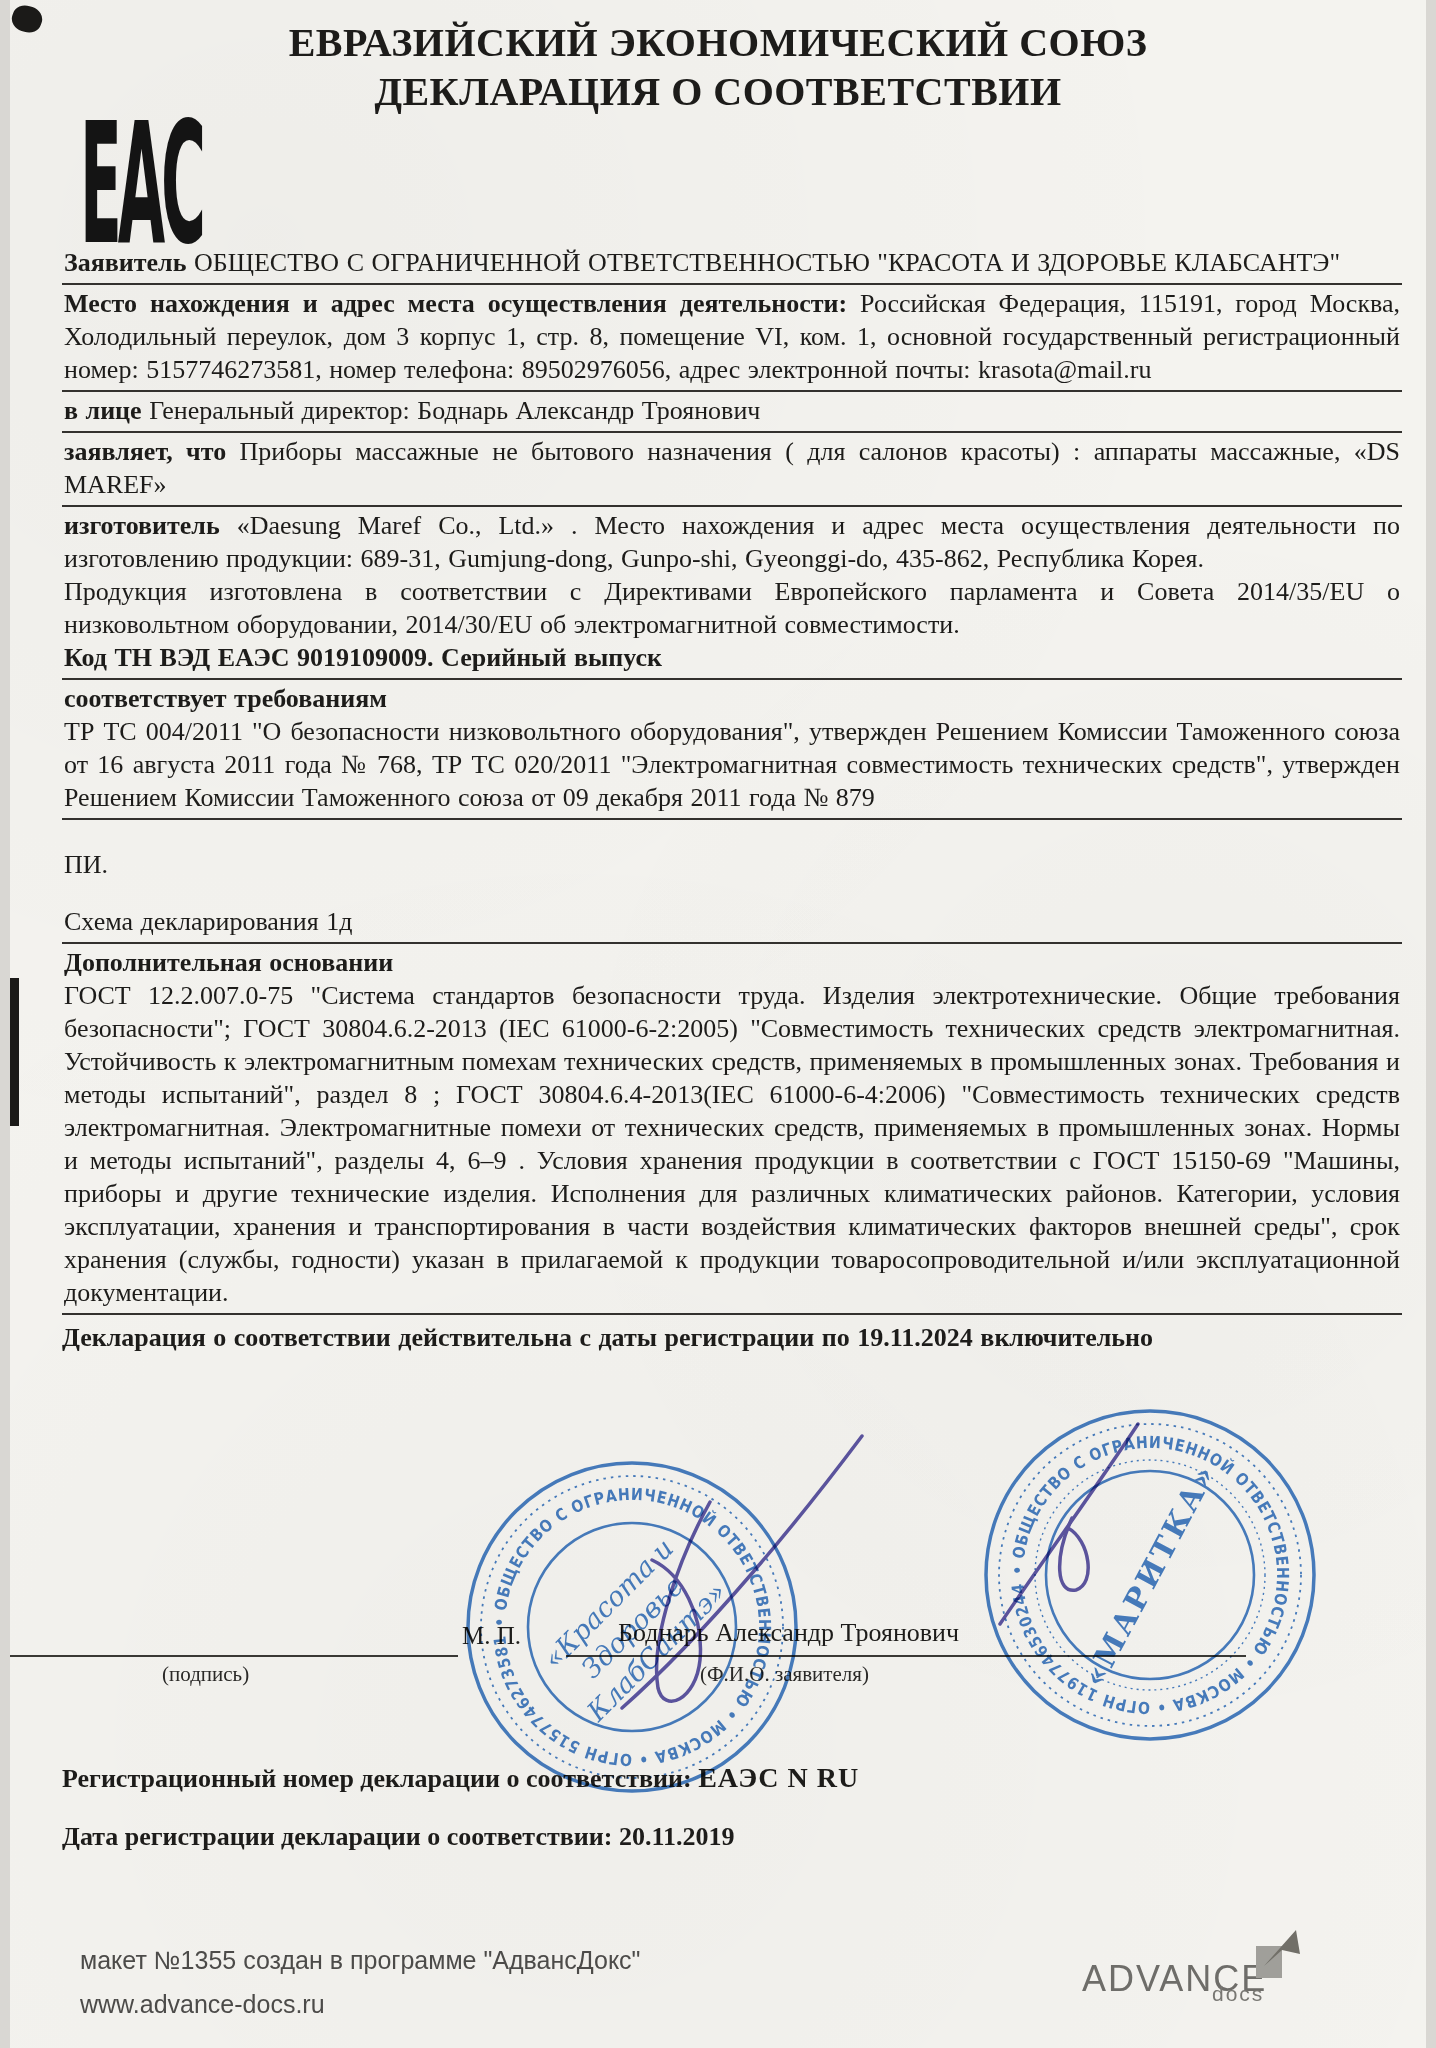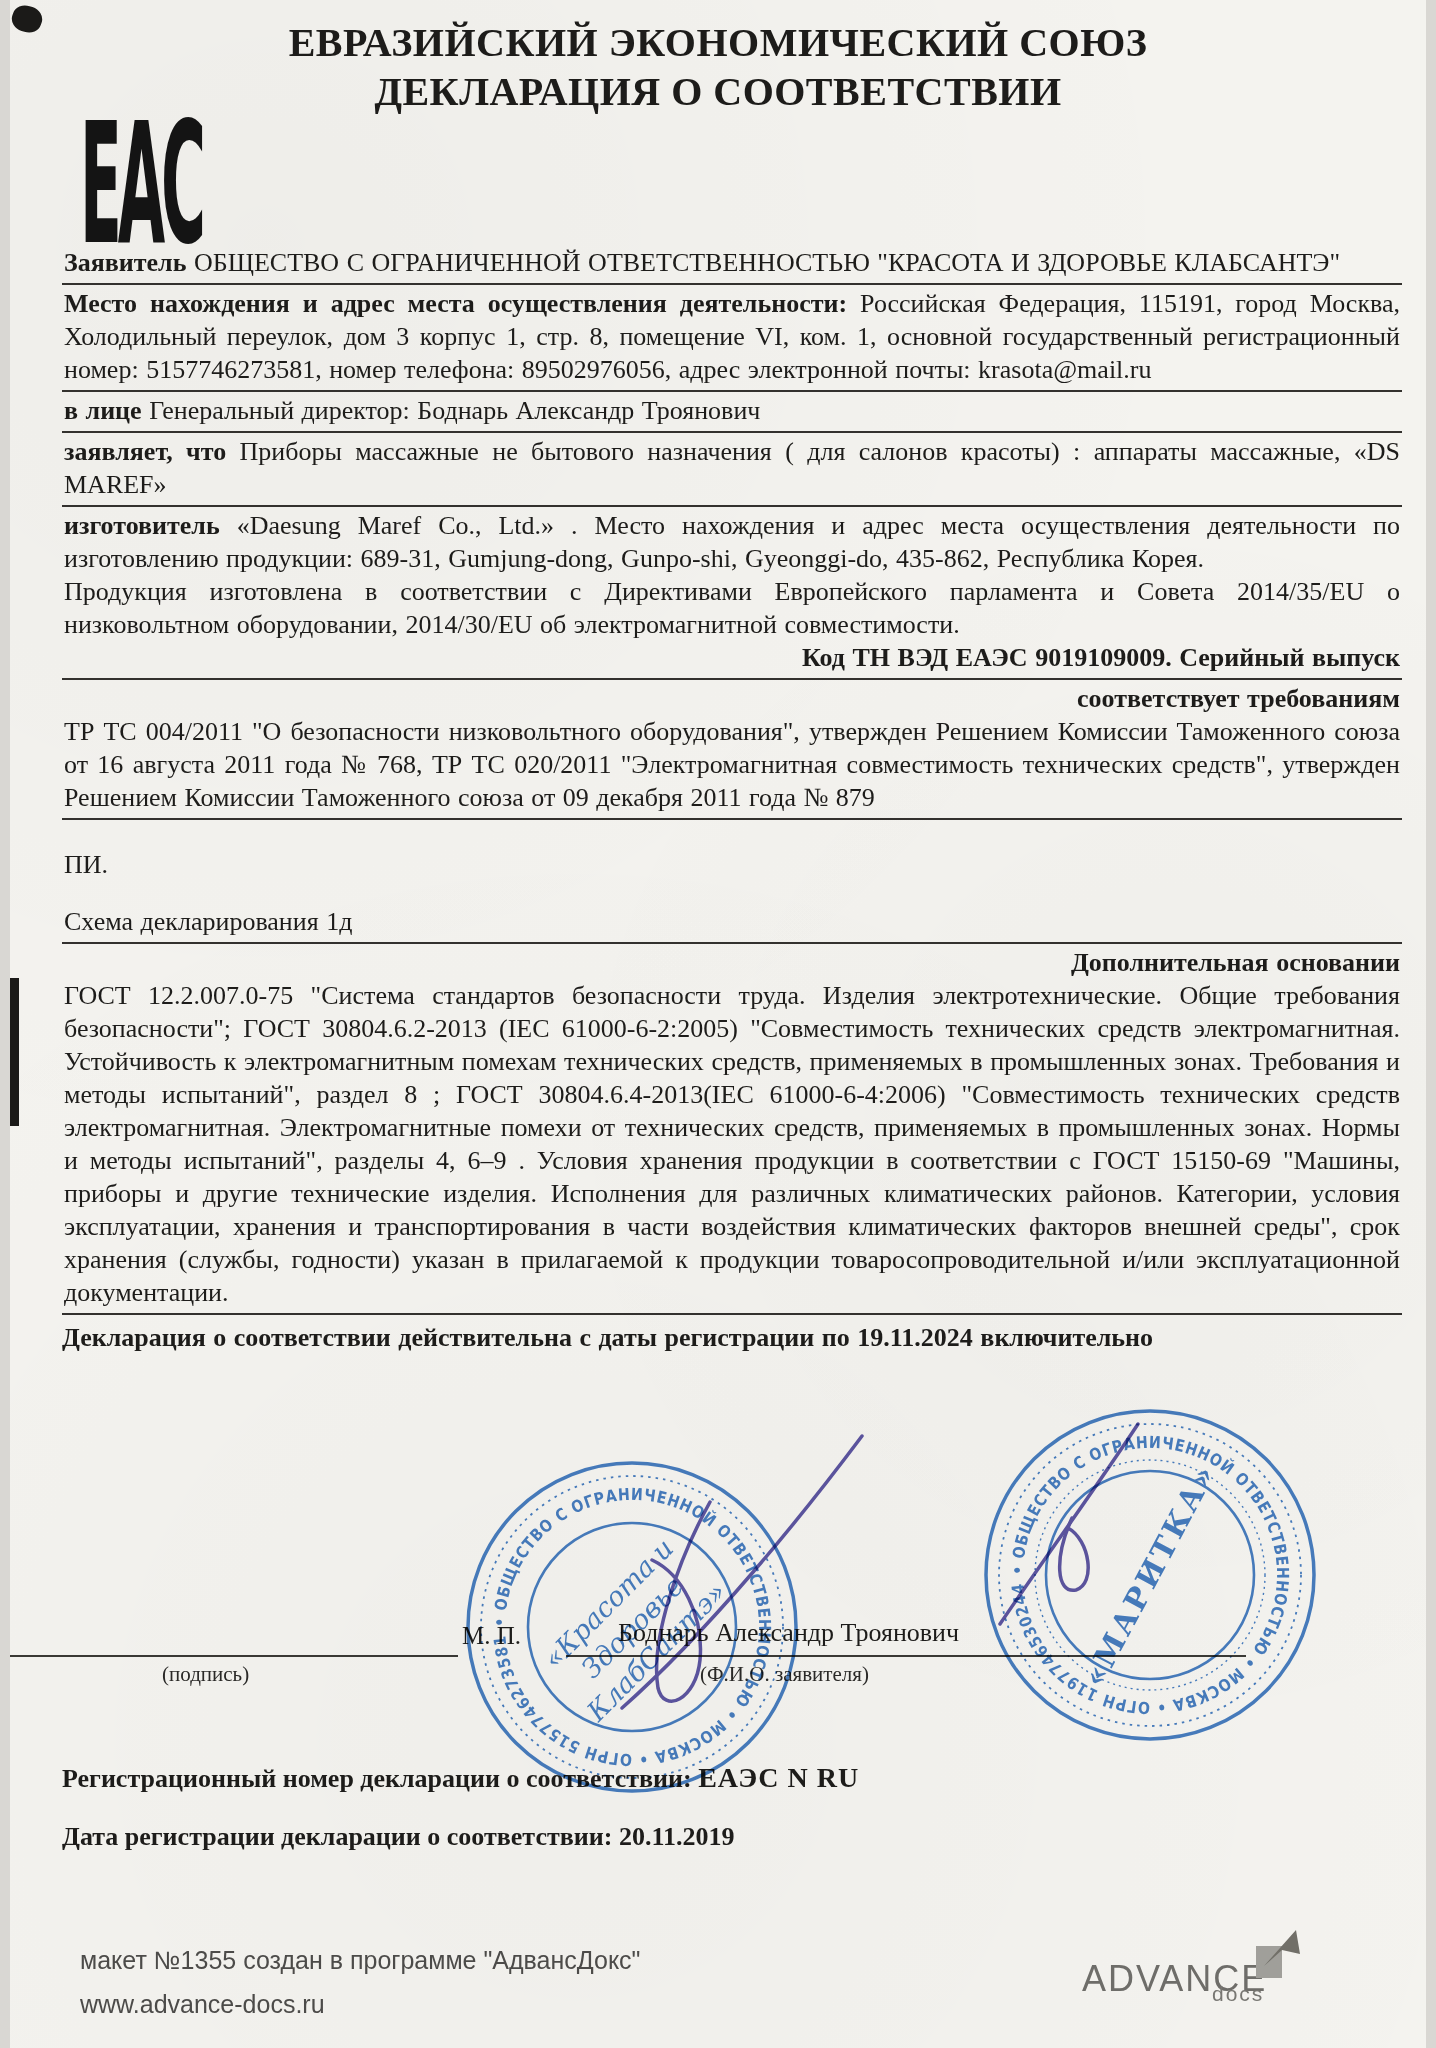--- a/index.html
+++ b/index.html
@@ -15,21 +15,21 @@
   }
   .titles { position:absolute; top:18px; left:0; right:0; text-align:center;
             font-weight:bold; font-size:40px; line-height:49px; letter-spacing:.5px; }
   .eac { position:absolute; left:70px; top:86px;
          font-family:"DejaVu Sans",sans-serif; font-weight:800; font-size:118px;
          letter-spacing:-8px; transform:scale(.52,1.42); transform-origin:top left;
          color:#141414; }
   .content { position:absolute; left:52px; top:244px; width:1340px;
              font-size:26px; line-height:33px; word-spacing:1px; }
   .row { border-bottom:2px solid #33312e; padding:2px 2px 4px 2px; margin-bottom:0; }
-  .lbl { font-weight:bold;text-align:right; }
+  .lbl { font-weight:bold; }
   .just { text-align:justify; }
   .pi { margin:26px 0 24px 0; }
   .validity { font-weight:bold; padding-top:6px; }
   .absline { position:absolute; border-top:2px solid #3a3935; height:0; }
   .cap { position:absolute; font-size:21px; color:#2a2927; }
   .mp { position:absolute; font-size:25px; }
   .name { position:absolute; font-size:26px; }
   .reg { position:absolute; left:52px; font-weight:bold; font-size:26px; }
   .regval { letter-spacing:1px; }
   .foot { position:absolute; font-family:"Liberation Sans","DejaVu Sans",sans-serif;

